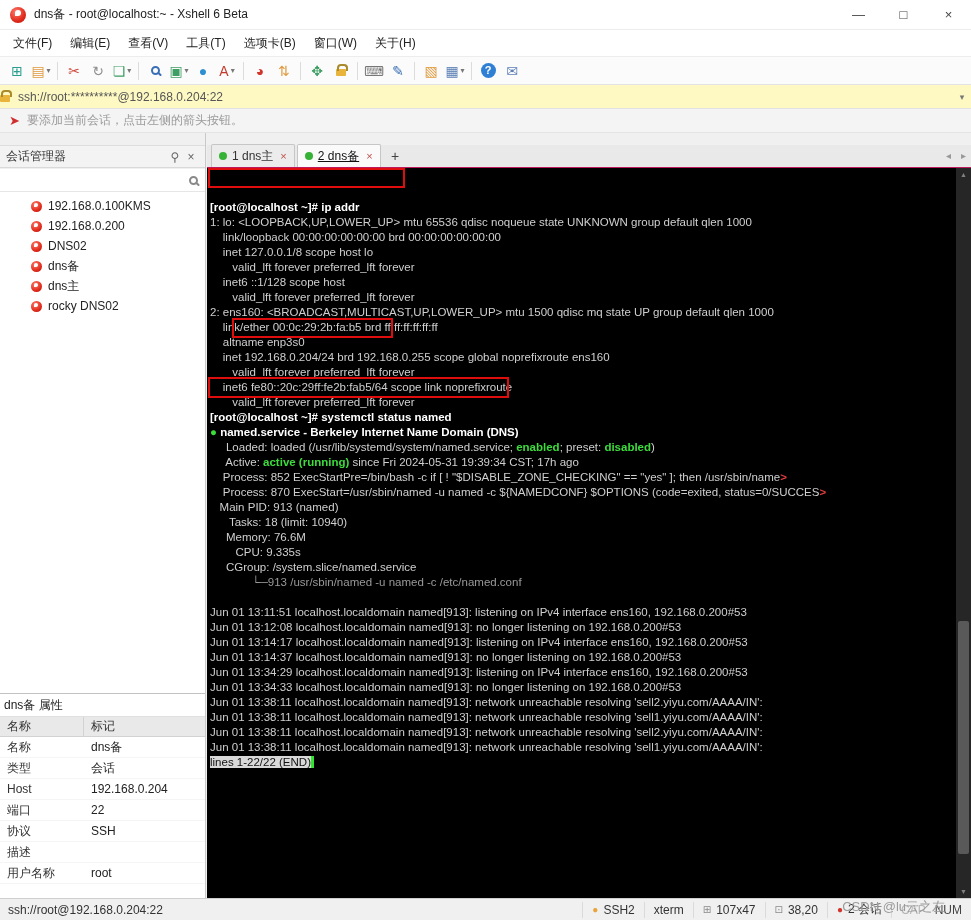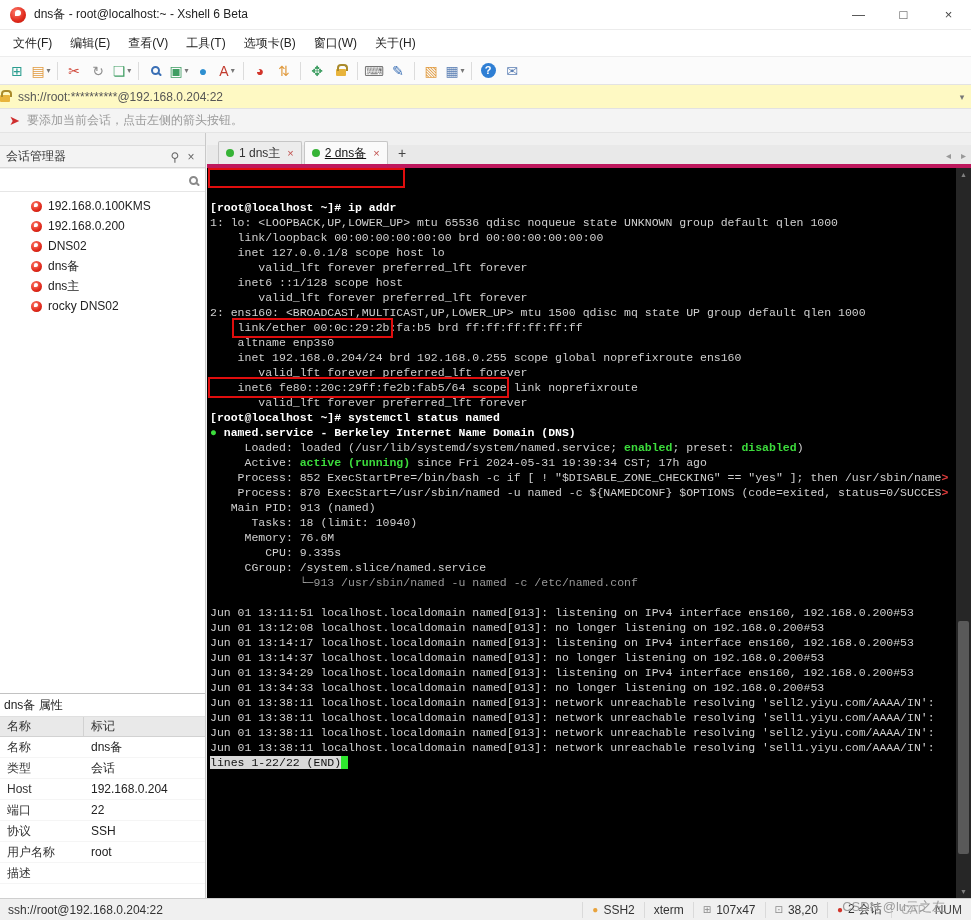--- a/index.html
+++ b/index.html
@@ -54,30 +54,30 @@
 .props{position:absolute;left:0;top:560px;right:0;bottom:0;background:#fff;border-top:1px solid #c2c2c2}
 .props-title{height:23px;display:flex;align-items:center;padding-left:4px;color:#222;border-bottom:1px solid #e0e0e0}
 .props-head{display:flex;height:20px;background:#e9e9e9;border-bottom:1px solid #d2d2d2;color:#333}
 .ph-cell{flex:1;display:flex;align-items:center;padding-left:7px}
 .ph-cell.c1{flex:0 0 84px;border-right:1px solid #d2d2d2}
 .p-row{display:flex;height:21px;border-bottom:1px solid #f5f5f5}
 .p-cell{flex:1;display:flex;align-items:center;padding-left:7px;color:#222}
 .p-cell.c1{flex:0 0 84px;color:#333}
 
 .right{position:absolute;left:207px;top:0;right:0;height:100%}
-.tabbar{position:absolute;left:0;top:12px;right:0;height:23px;background:#e9e9e9;border-bottom:4px solid #be185d;display:flex;align-items:flex-end;padding-left:11px}
+.tabbar{position:absolute;left:0;top:12px;right:0;height:23px;background:#e9e9e9;border-bottom:1px solid #be185d;display:flex;align-items:flex-end;padding-left:4px}
 .tab{height:23px;display:flex;align-items:center;padding:0 7px;background:#ececec;border:1px solid #c6c6c6;border-bottom:none;margin-right:2px;border-radius:2px 2px 0 0}
 .tab.active{background:#fafafa}
 .tab.active .tab-label{font-weight:normal;text-decoration:underline;color:#111}
 .tab-dot{width:8px;height:8px;border-radius:50%;background:#36b336;margin-right:5px;flex:0 0 auto}
 .tab-label{font-size:12px;color:#333;white-space:nowrap}
 .tab-close{margin-left:7px;color:#c0504d;font-size:11px;line-height:1}
 .tab-add{width:21px;height:20px;display:flex;align-items:center;justify-content:center;color:#444;font-size:14px;margin-left:2px;margin-bottom:1px}
 .tab-nav{position:absolute;right:5px;top:5px;color:#999;font-size:10px;display:flex;gap:10px}
-.terminal{position:absolute;left:0;top:35px;right:15px;bottom:0;background:#000;font-family:Liberation Mono, monospace;font-size:11.5px;line-height:15px;color:#cfcfcf;white-space:pre;overflow:hidden;padding:2px 0 0 3px}
+.terminal{position:absolute;left:0;top:35px;right:15px;bottom:0;background:#000;font-family:Liberation Sans, sans-serif;font-size:11.5px;line-height:15px;color:#cfcfcf;white-space:pre;overflow:hidden;padding:2px 0 0 3px}
 .tl{min-height:15px}
 .t-b{color:#fff;font-weight:bold}
 .t-g{color:#3cdc3c;font-weight:bold}
 .t-dim{color:#999}
 .t-red{color:#e03c3c;font-weight:bold}
 .t-inv{background:#d9d9d9;color:#111}
 .t-cur{background:#2ee62e}
 .rbox{position:absolute;border:2px solid #e00d0d;pointer-events:none}
 #rbox1{left:1px;top:0;width:197px;height:20px}
 #rbox2{left:25px;top:150px;width:161px;height:20px}
@@ -256,26 +256,26 @@
           </div>
           <div class="p-row">
             <div class="p-cell c1">端口</div>
             <div class="p-cell">22</div>
           </div>
           <div class="p-row">
             <div class="p-cell c1">协议</div>
             <div class="p-cell">SSH</div>
           </div>
           <div class="p-row">
+            <div class="p-cell c1">描述</div>
+            <div class="p-cell"></div>
+          </div>
+          <div class="p-row">
             <div class="p-cell c1">用户名称</div>
             <div class="p-cell">root</div>
-          </div>
-          <div class="p-row">
-            <div class="p-cell c1">描述</div>
-            <div class="p-cell"></div>
           </div>
         </div>
     </div>
   </div>
 
   <div class="right">
     <div class="tabbar">
       <span id="tabs" style="display:flex;align-items:flex-end">
           <div class="tab">
             <span class="tab-dot"></span>

